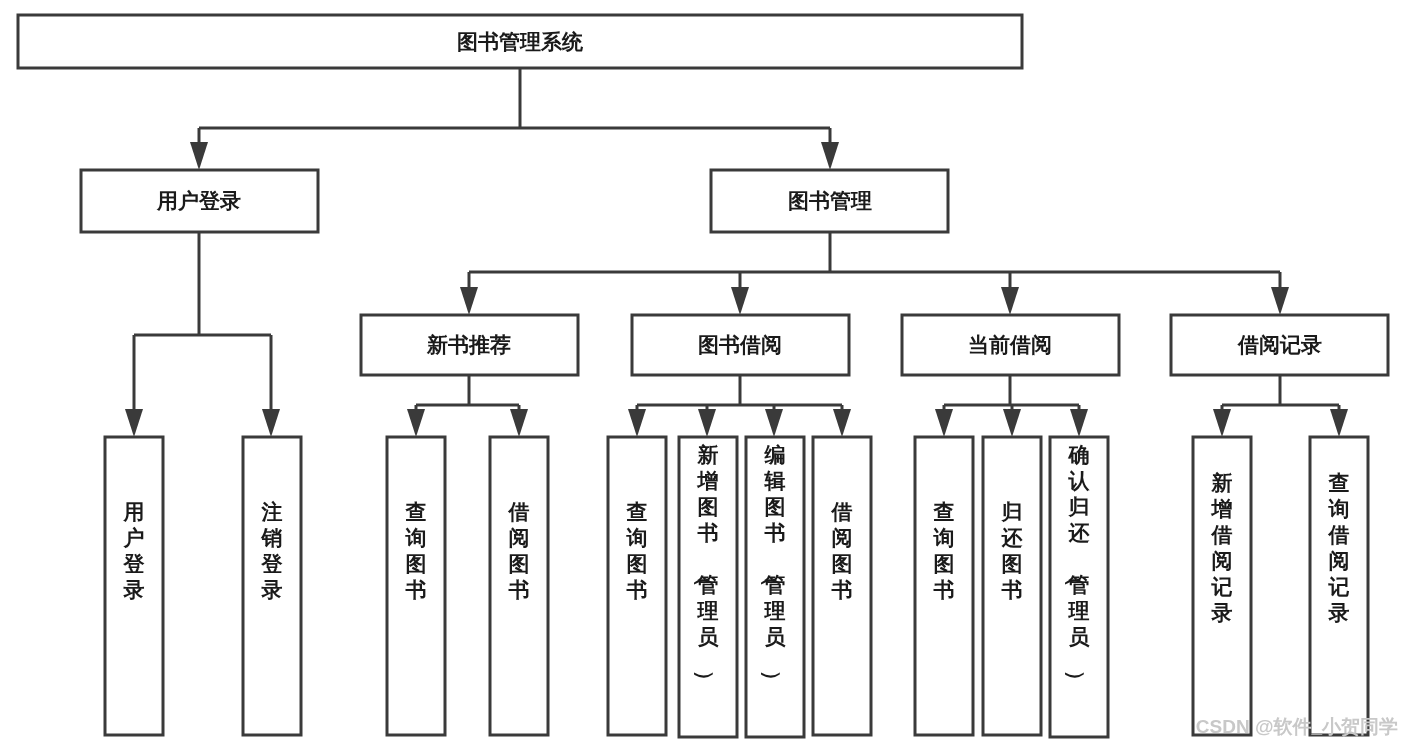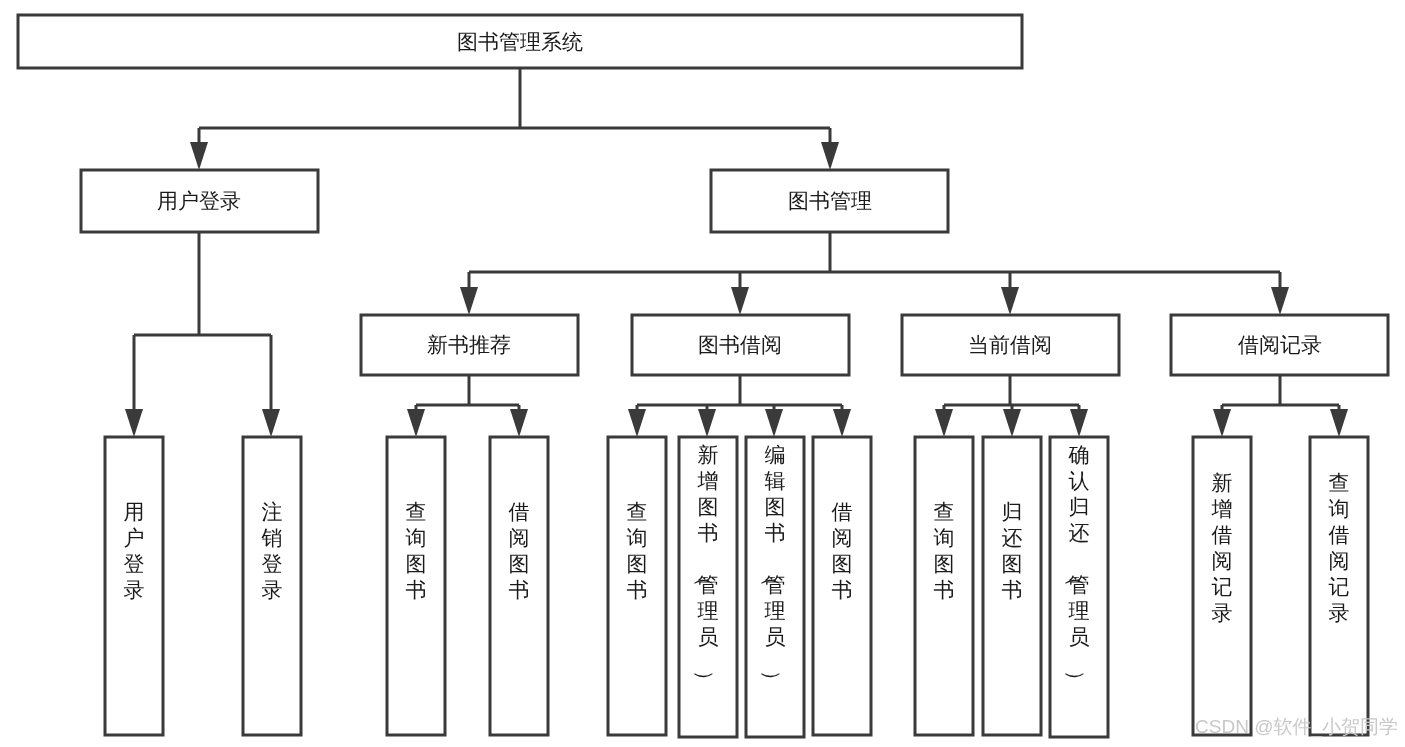--- a/index.html
+++ b/index.html
@@ -12,20 +12,21 @@
     height: 747px;
     font-family: "Liberation Sans", "DejaVu Sans", sans-serif;
     position: relative;
     overflow: hidden;
   }
   #diagram-root {
     position: absolute;
     left: 0; top: 0;
     width: 1223px;
     height: 747px;
+    font-weight: bold;
   }
   svg.flowchart {
     display: block;
     width: 1405px;
     height: 747px;
   }
   .node-rect {
     fill: #ffffff;
     stroke: #3a3a3a;
     stroke-width: 3;

